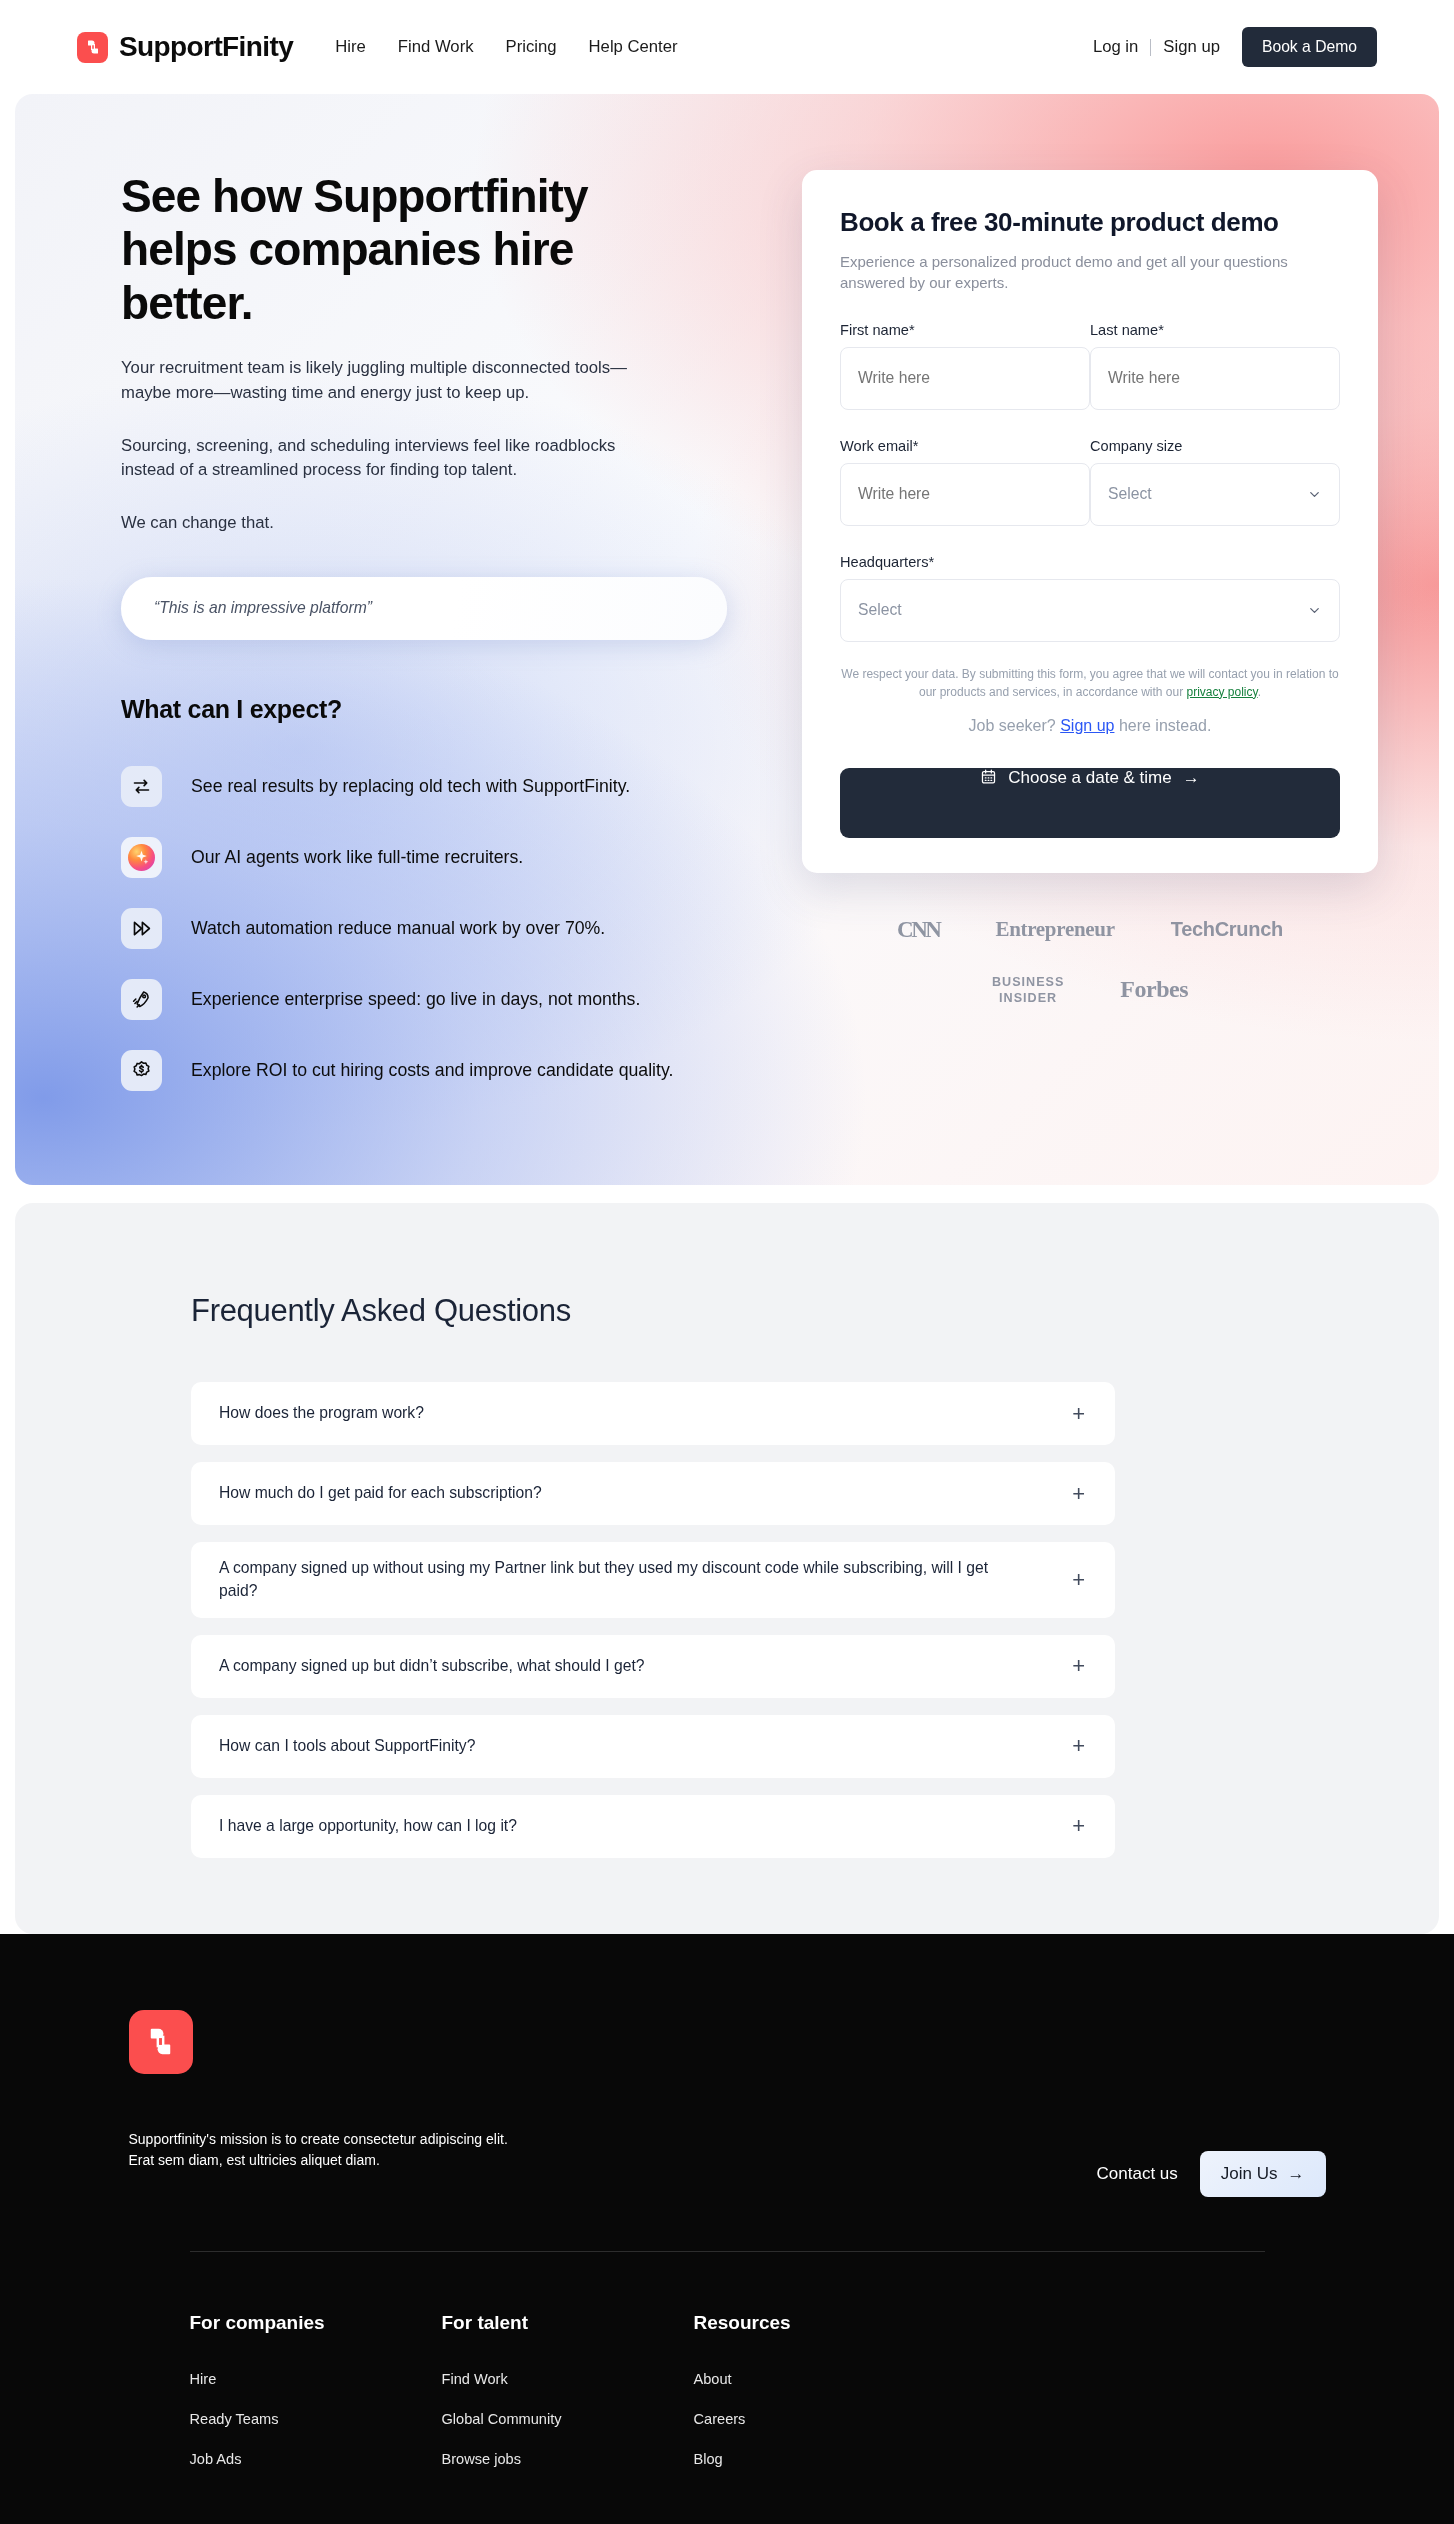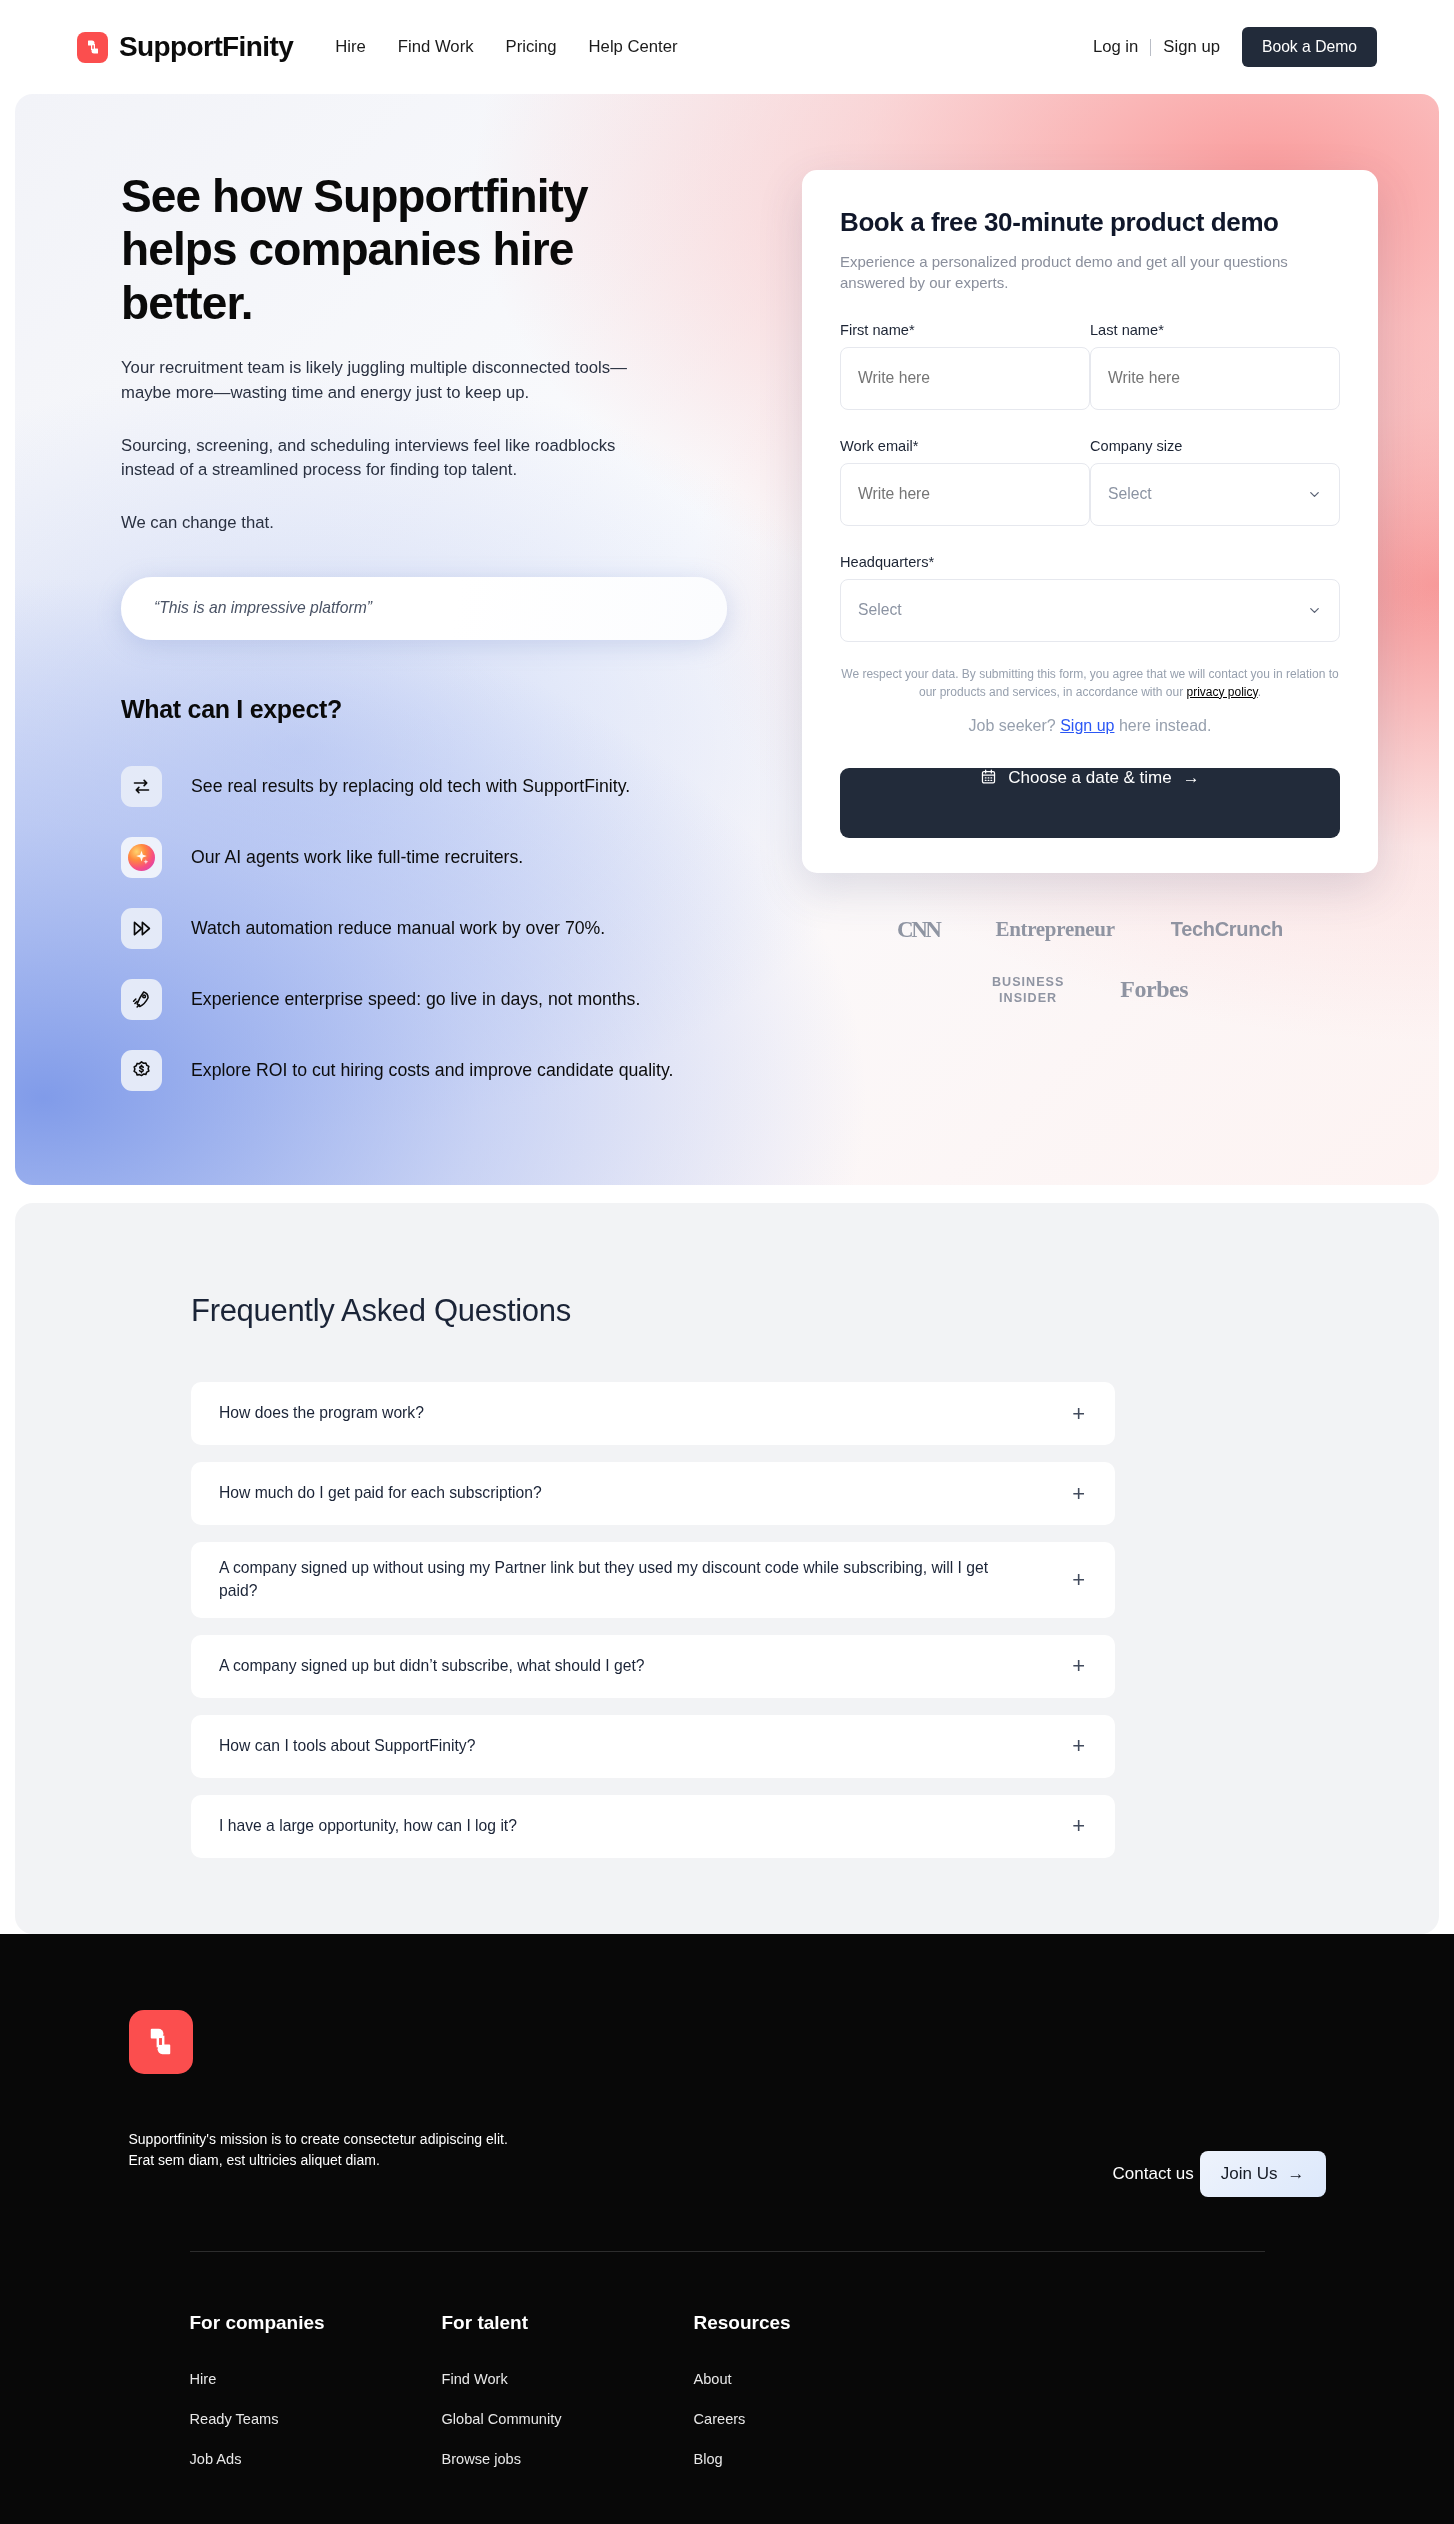--- a/index.html
+++ b/index.html
@@ -132,21 +132,21 @@
   .fselect {
     width: 100%; height: 63px; border: 1px solid #e6e8ee; border-radius: 8px;
     background: #fff; padding: 0 17px; font-size: 15.7px; color: #8b93a2;
     display: flex; align-items: center; justify-content: space-between;
     cursor: pointer;
   }
   .chev { width: 15px; height: 15px; color: #5a6274; flex: none; }
   .fine {
     margin-top: 23px; font-size: 12px; line-height: 1.5; color: #97a0ae; text-align: center;
   }
-  .fine a { color: #000000; text-decoration: underline; }
+  .fine a { color: #15803d; text-decoration: underline; }
   .fine2 { margin-top: 16px; font-size: 16px; color: #97a0ae; text-align: center; }
   .fine2 a { color: #2b57f5; text-decoration: underline; }
   .btn-submit {
     margin-top: 33px; width: 100%; height: 70px;
     background: #222b3a; color: #fff; border: none; border-radius: 9px;
     font-size: 17px; cursor: pointer;
     display: flex; align-items: flex-start; justify-content: center; gap: 11px;
     font-family: "Liberation Sans", sans-serif;
   }
   .press {
@@ -183,21 +183,21 @@
   
   .footer { background: #080808; padding: 76px 0 61px 0; color: #fff; }
   .f-inner { width: 1257px; margin: 0 auto; padding: 0 30px; }
   .f-top { display: flex; align-items: flex-start; }
   .f-brandcol { width: 454px; }
   .f-logo {
     width: 64px; height: 64px; border-radius: 15px; background: #fb4e4e;
     display: flex; align-items: center; justify-content: center;
   }
   .f-mission { margin-top: 55px; font-size: 14px; line-height: 1.52; color: #fff; max-width: 399px; }
-  .f-cta { margin-left: auto; display: flex; align-items: center; gap: 6px; padding-top: 141px; }
+  .f-cta { margin-left: auto; display: flex; align-items: center; gap: 22px; padding-top: 141px; }
   .f-contact { font-size: 17px; color: #fff; text-decoration: none; white-space: nowrap; }
   .btn-join {
     background: linear-gradient(135deg, #eef3fc 0%, #dce8fb 100%);
     color: #161b25; border: none; border-radius: 8px;
     font-size: 17px; padding: 13px 21px;
     display: flex; align-items: center; gap: 10px; cursor: pointer;
     font-family: "Liberation Sans", sans-serif; white-space: nowrap;
   }
   .f-divider { height: 1px; background: #2d2d2d; margin: 54px 61px 0 61px; }
   .f-cols { display: flex; margin-top: 60px; padding-left: 61px; }

